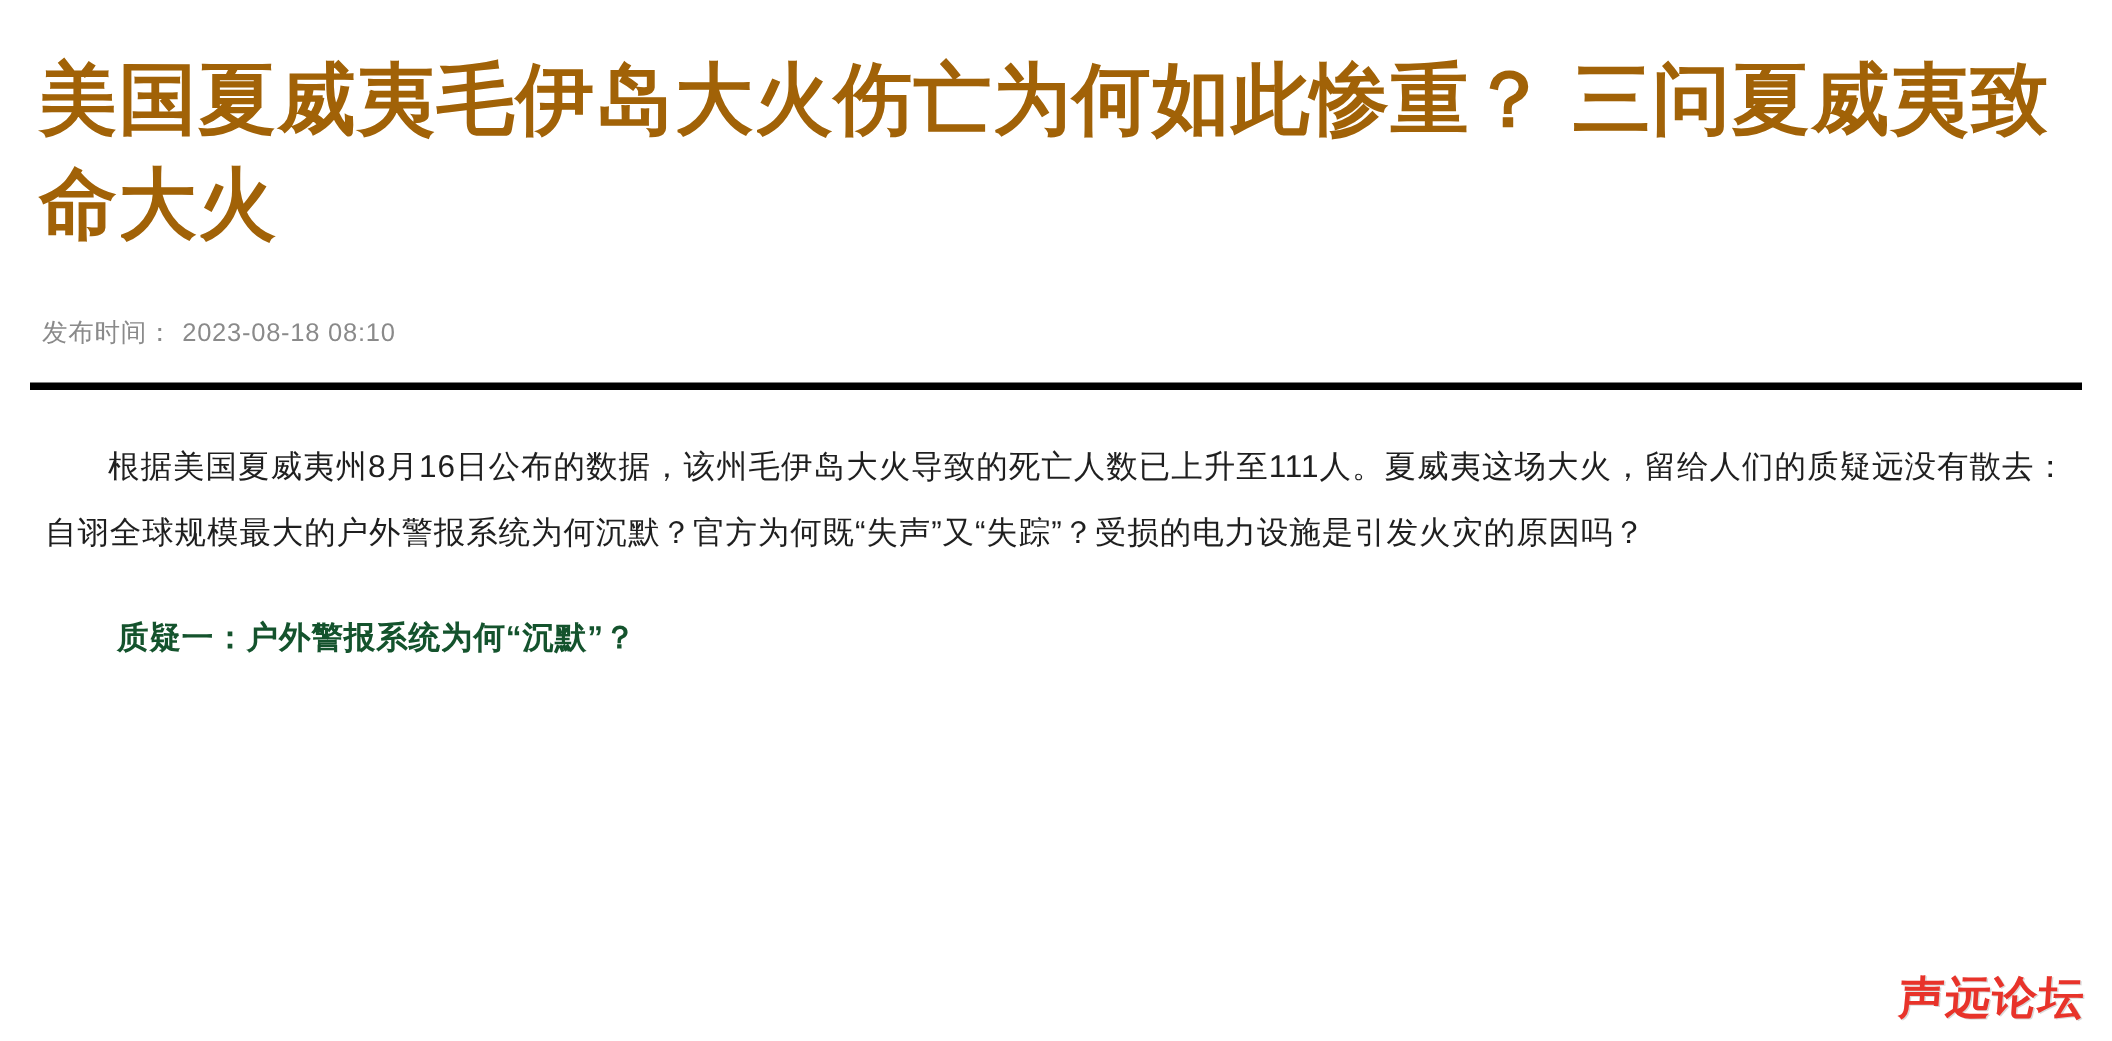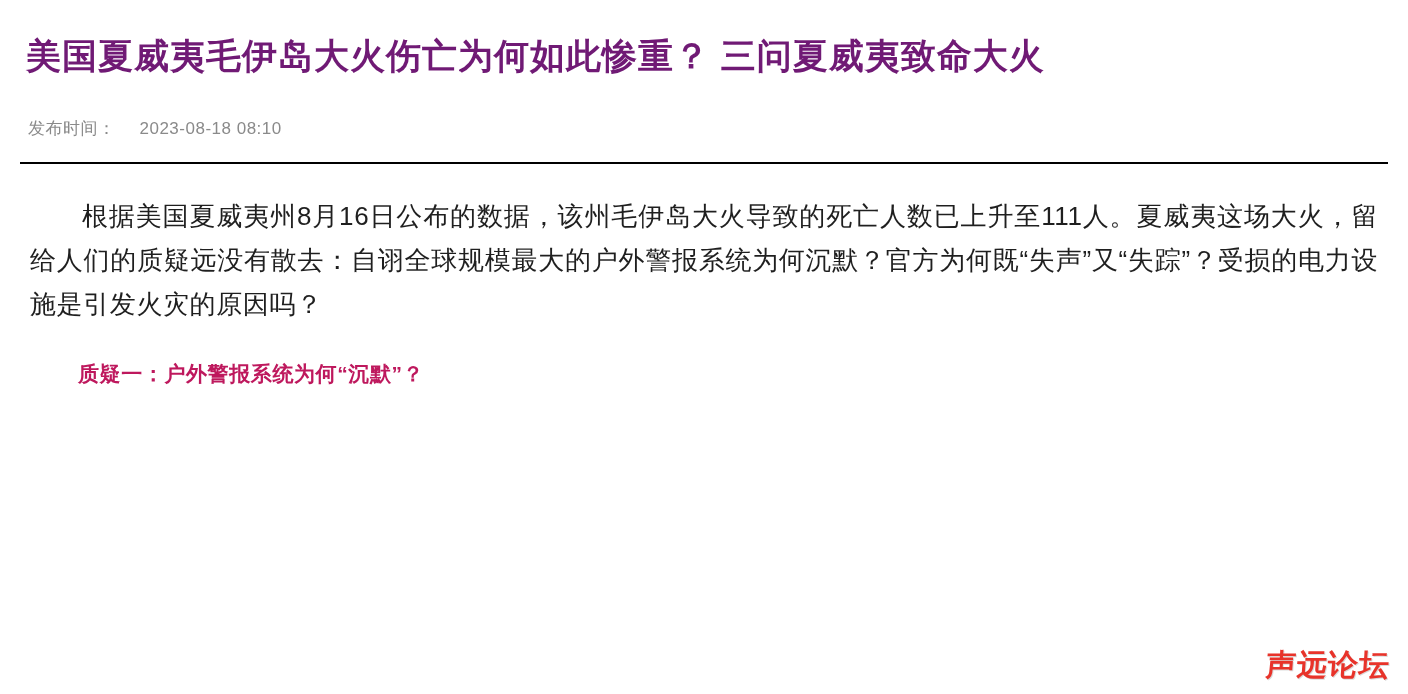--- a/index.html
+++ b/index.html
@@ -14,71 +14,71 @@
     color: #222222;
     overflow: hidden;
     position: relative;
   }
   .article {
     box-sizing: border-box;
     width: 1408px;
     padding: 0 20px;
   }
   .article-title {
-    font-size: 35px;
+    font-size: 52px;
     font-weight: bold;
-    color: #701a75;
+    color: #a16207;
     letter-spacing: 1px;
     line-height: 1.35;
     margin: 32px 0 12px 0;
     padding: 0 6px;
   }
   .meta-row {
     display: flex;
     align-items: center;
     margin-top: 38px;
     padding: 0 8px 22px 8px;
-    border-bottom: 2px solid #000000;
+    border-bottom: 5px solid #000000;
     font-size: 17px;
     color: #8a8a8a;
     letter-spacing: 0.5px;
   }
   .meta-label {
     color: #8a8a8a;
   }
   .meta-value {
     color: #8a8a8a;
-    margin-left: 24px;
+    margin-left: 6px;
   }
   .meta-group {
     display: flex;
     align-items: center;
   }
   .meta-group.source {
     margin-left: 108px;
   }
   .body-text {
     padding: 0 10px;
   }
   p.para {
-    font-size: 26px;
+    font-size: 21px;
     line-height: 44px;
     color: #1f1f1f;
     margin: 26px 0 0 0;
     text-indent: 2em;
     letter-spacing: 0.6px;
     text-align: justify;
   }
   p.para:first-of-type {
     margin-top: 30px;
   }
   h2.subhead {
     font-size: 21px;
     font-weight: bold;
-    color: #be185d;
+    color: #14532d;
     line-height: 40px;
     margin: 28px 0 0 0;
     text-indent: 0;
     padding-left: 48px;
     letter-spacing: 0.6px;
   }
   .watermark {
     position: absolute;
     right: 18px;
     bottom: 8px;

